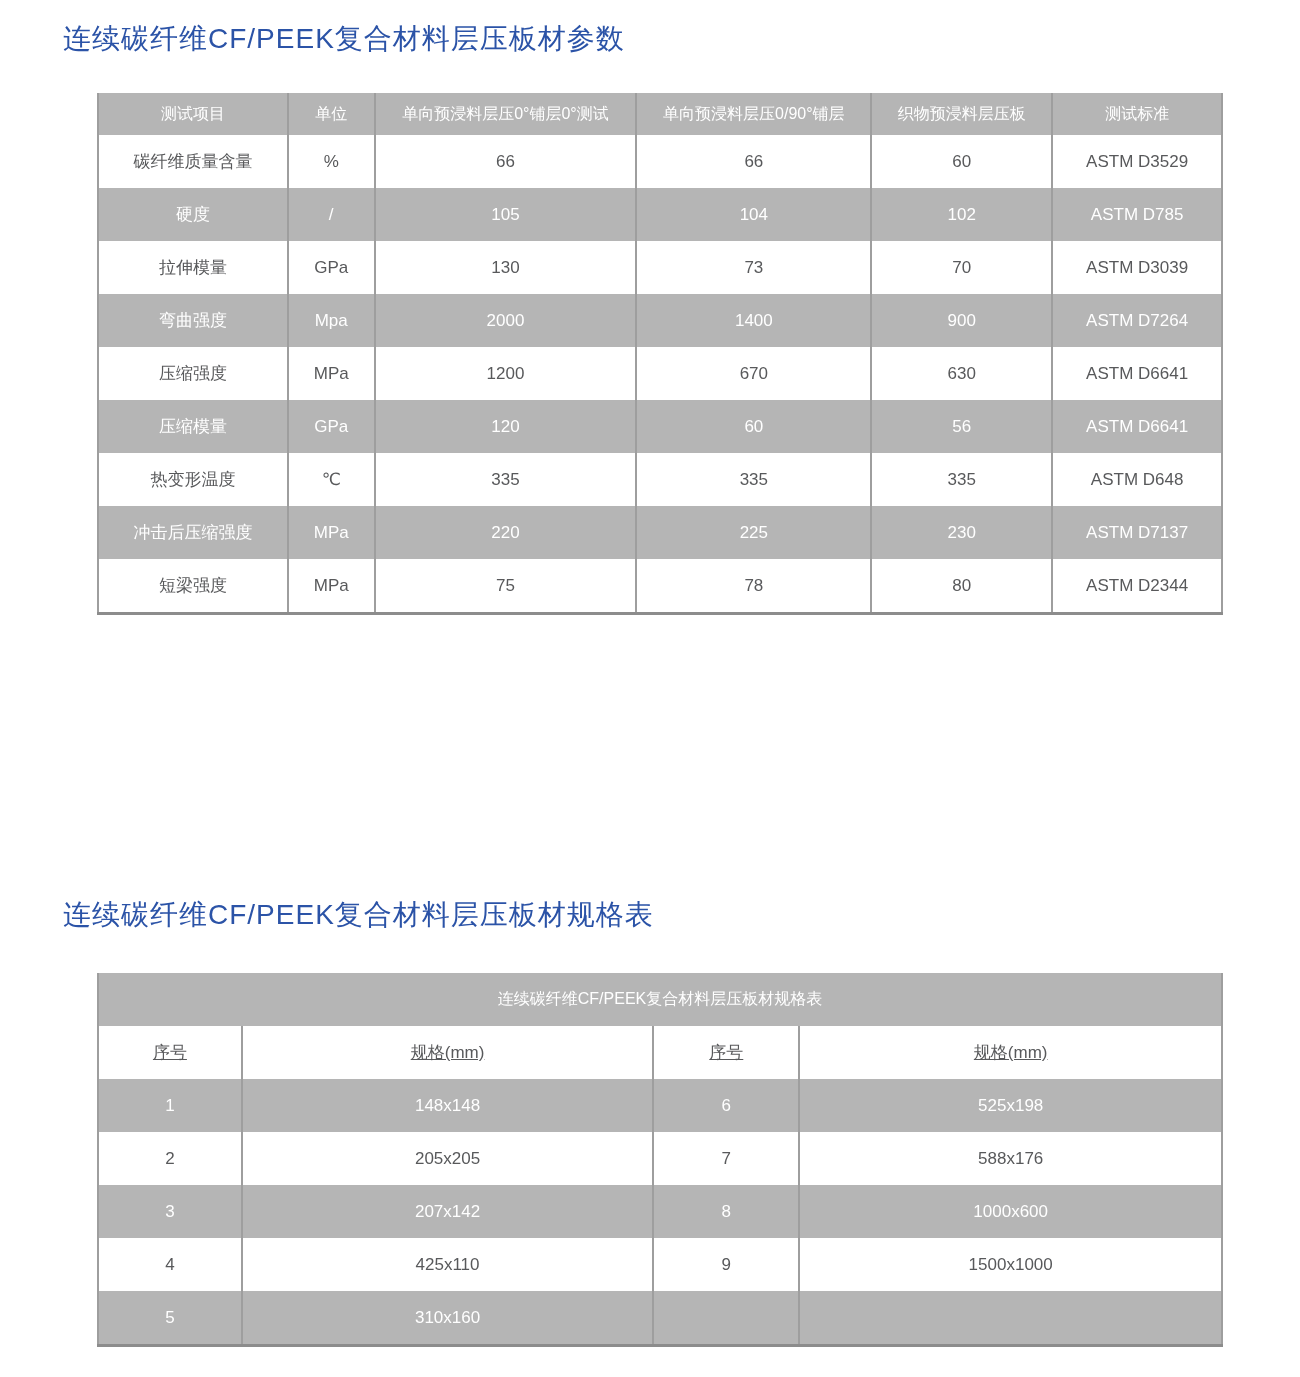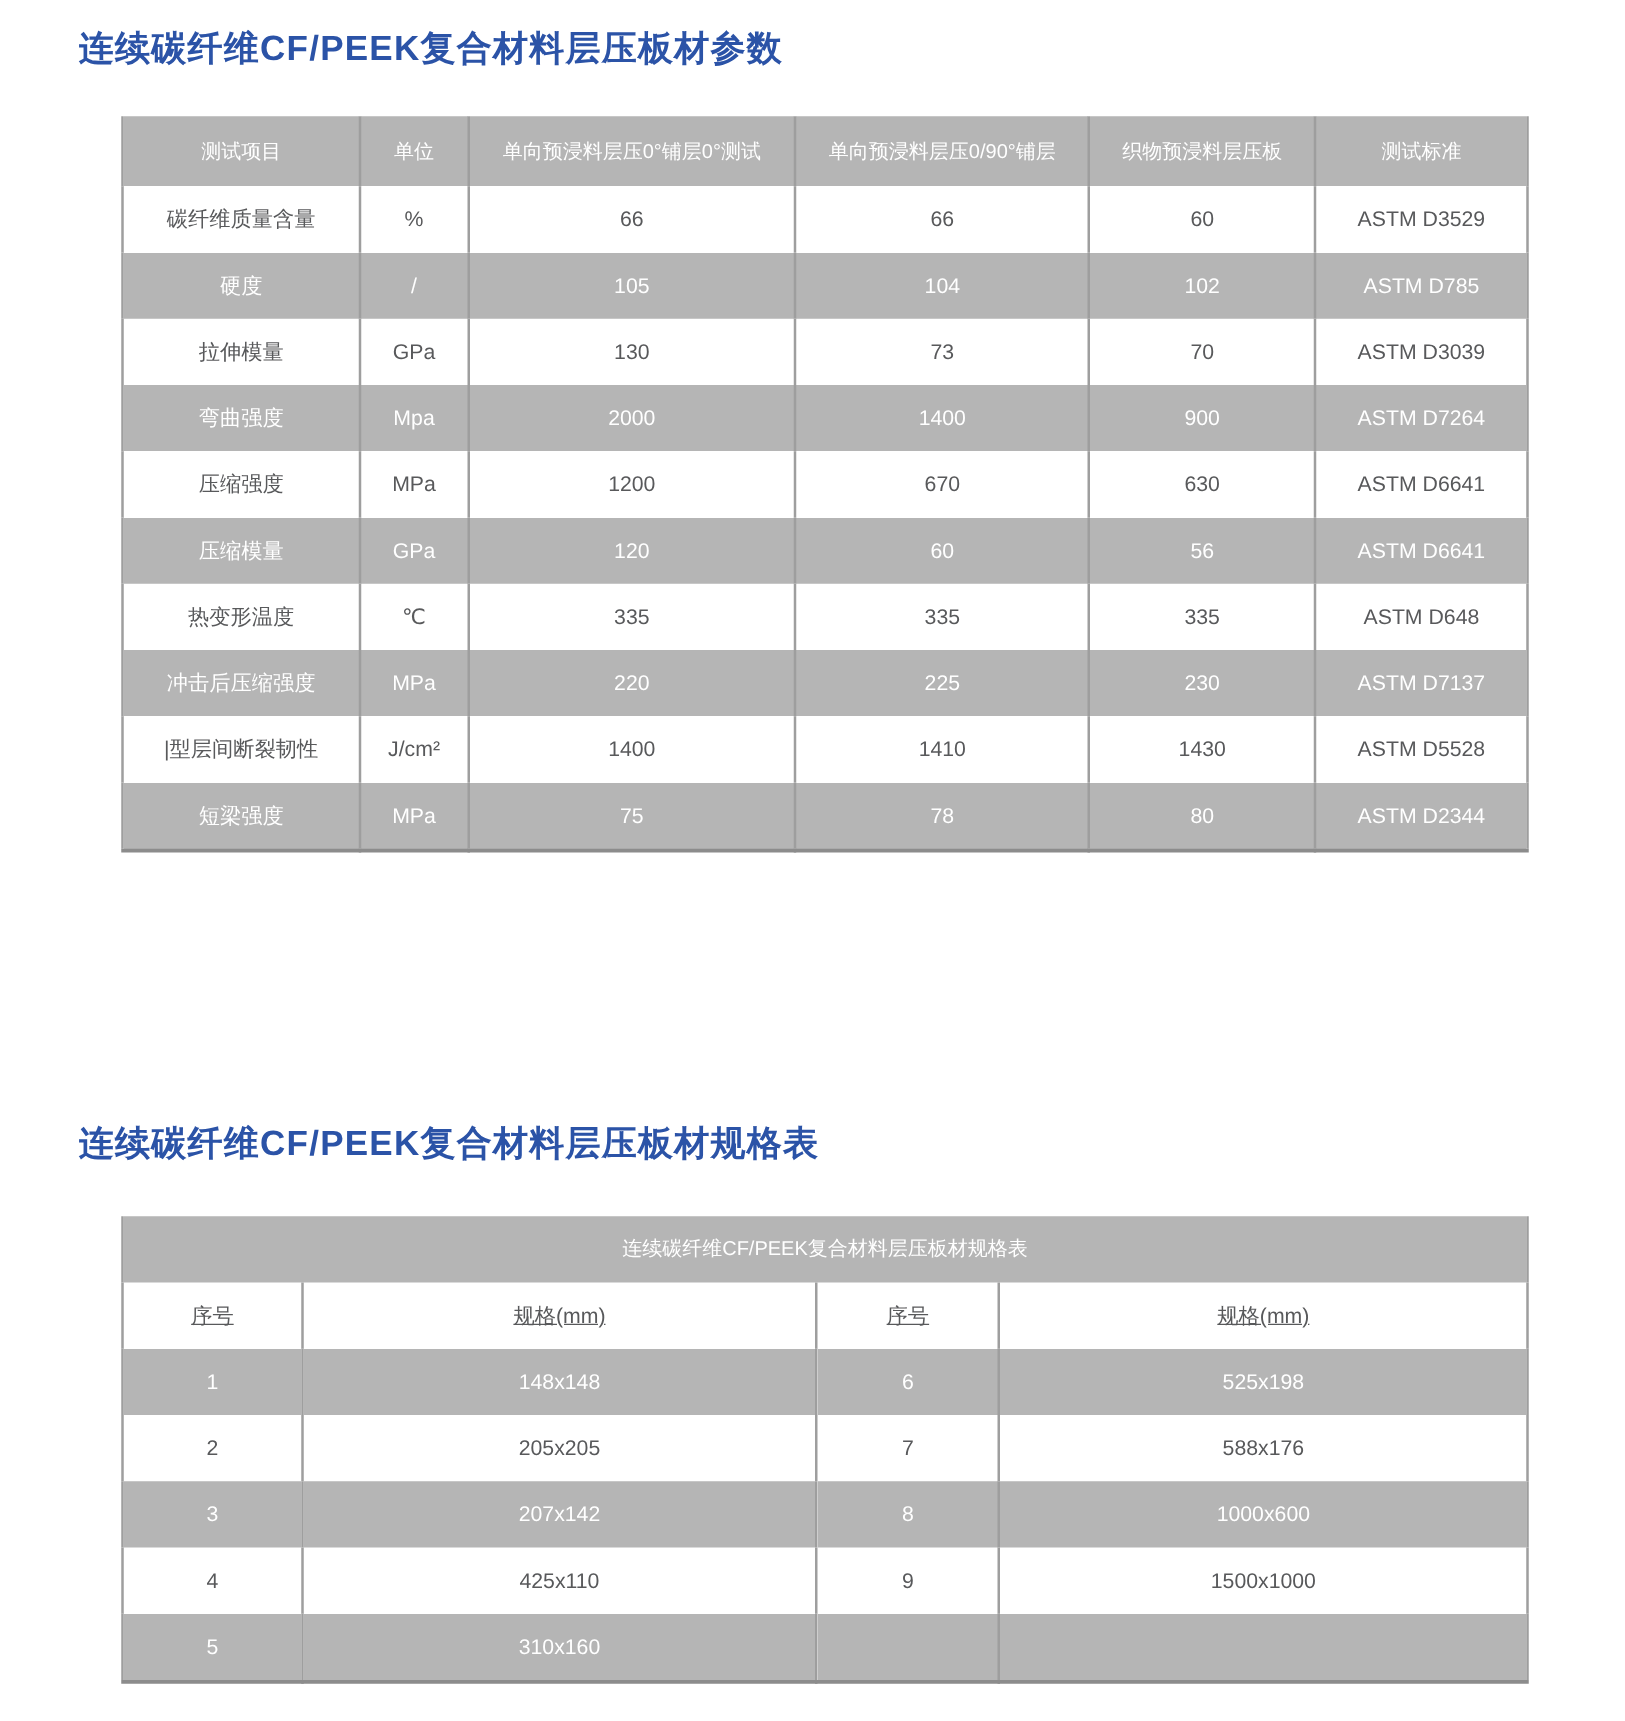--- a/index.html
+++ b/index.html
@@ -13,21 +13,21 @@
     width:1300px;
     height:1377px;
     background:#ffffff;
     overflow:hidden;
   }
   .section-title{
     position:absolute;
     left:63px;
     margin:0;
     font-size:28px;
-    font-weight:bold;
+    font-weight:normal;
     color:#2b53a7;
     letter-spacing:1px;
     white-space:nowrap;
   }
   #title-params{ top:20px; }
   #title-specs{ top:896px; }
 
   table.data-table{
     position:absolute;
     left:97px;
@@ -56,21 +56,21 @@
   table.data-table th:not(:first-child),
   table.data-table td:not(:first-child){
     border-left:2px solid #9e9e9e;
   }
   table.data-table tr.caption-row th{
     border-left:none;
   }
 
   
   #table-params thead th{
-    height:56px;
+    height:42px;
     background:#b5b5b5;
     color:#ffffff;
     font-size:16px;
   }
   #table-params tbody td{ height:53px; background:#ffffff; }
   #table-params tbody tr:nth-child(even) td{
     background:#b5b5b5;
     color:#ffffff;
   }
 
@@ -177,28 +177,20 @@
         </tr>
         <tr>
           <td>冲击后压缩强度</td>
           <td>MPa</td>
           <td>220</td>
           <td>225</td>
           <td>230</td>
           <td>ASTM D7137</td>
         </tr>
         <tr>
-          <td>|型层间断裂韧性</td>
-          <td>J/cm²</td>
-          <td>1400</td>
-          <td>1410</td>
-          <td>1430</td>
-          <td>ASTM D5528</td>
-        </tr>
-        <tr>
           <td>短梁强度</td>
           <td>MPa</td>
           <td>75</td>
           <td>78</td>
           <td>80</td>
           <td>ASTM D2344</td>
         </tr>
       </tbody>
   </table>
 

